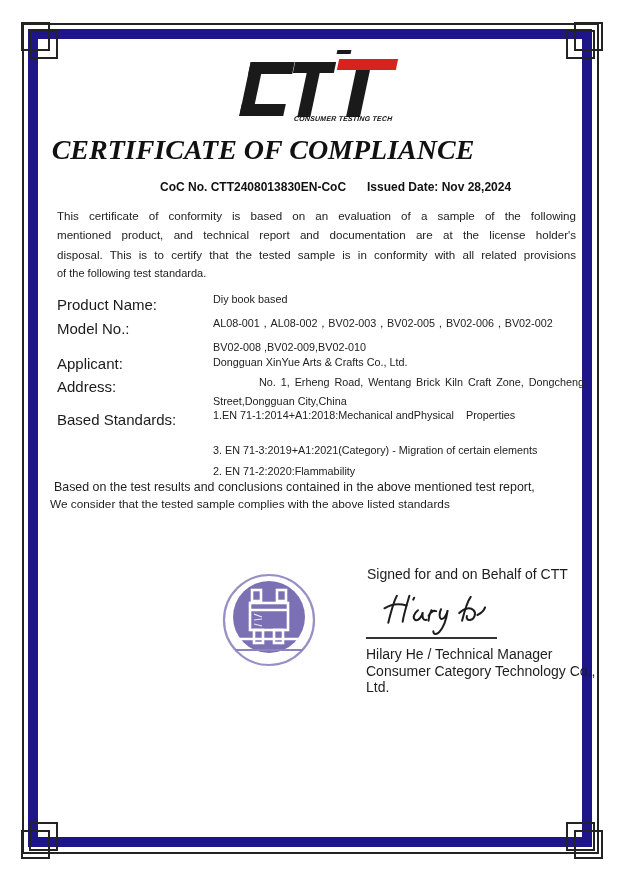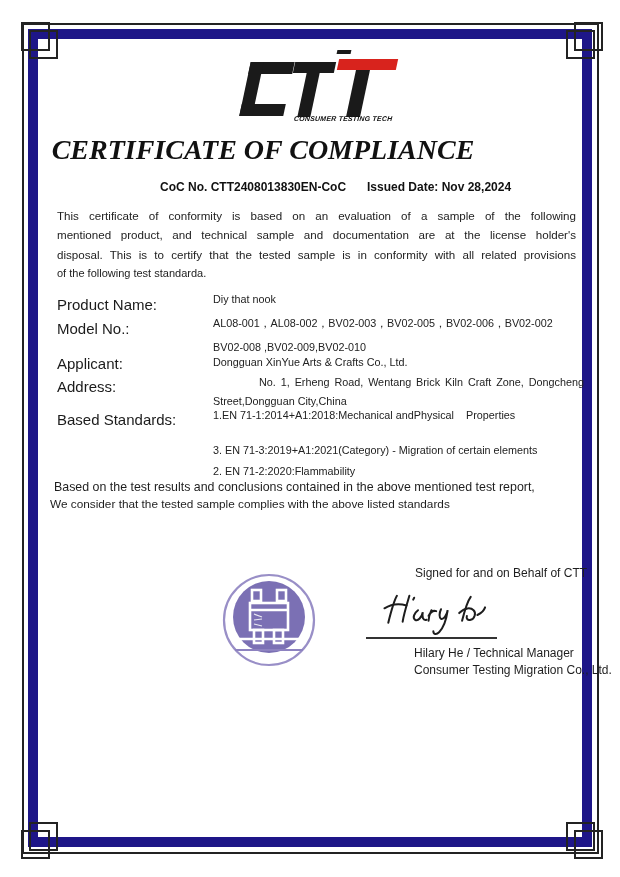--- a/index.html
+++ b/index.html
@@ -24,21 +24,21 @@
   .cert-title{position:absolute;left:0;top:134px;width:526px;text-align:center;
     font-family:"Liberation Serif",serif;font-style:italic;font-weight:bold;font-size:28px;color:#111;}
   .meta{position:absolute;top:180px;font-size:12px;font-weight:bold;color:#111;}
   .intro{position:absolute;left:57px;top:206px;width:519px;font-size:11.6px;line-height:19.3px;color:#222;}
   .jline{text-align:justify;text-align-last:justify;}
   .intro .small{font-size:11px;}
   .flabel{position:absolute;left:57px;font-size:15px;color:#1b1b1b;}
   .fvalue{position:absolute;left:213px;font-size:10.8px;color:#222;white-space:pre-wrap;}
   .fvalue.just{width:325px;text-align:justify;text-align-last:justify;white-space:normal;padding-left:46px;}
   .concl{position:absolute;color:#1e1e1e;}
-  .sig-text{position:absolute;font-size:12px;color:#1e1e1e;margin-left:48px;}
+  .sig-text{position:absolute;font-size:14px;color:#1e1e1e;}
   .sig-line{position:absolute;left:366px;top:637px;width:131px;height:2px;background:#333;}
   .seal{position:absolute;left:221px;top:572px;width:96px;height:96px;}
   .signature{position:absolute;left:382px;top:592px;width:118px;height:46px;}
 </style>
 </head>
 <body>
 
 <div class="page">
 
   <div class="pinstripe"></div>
@@ -61,27 +61,27 @@
     <div class="logo-part logo-t2stem"></div>
     <div class="logo-tagline">CONSUMER TESTING TECH</div>
   </div>
 
   <div class="cert-title">CERTIFICATE OF COMPLIANCE</div>
   <div class="meta" style="left:160px;">CoC No. CTT2408013830EN-CoC</div>
   <div class="meta" style="left:367px;">Issued Date: Nov 28,2024</div>
 
   <div class="intro">
     <div class="jline">This certificate of conformity is based on an evaluation of a sample of the following</div>
-    <div class="jline">mentioned product, and technical sample and documentation are at the license holder's</div>
+    <div class="jline">mentioned product, and technical report and documentation are at the license holder's</div>
     <div class="jline">disposal. This is to certify that the tested sample is in conformity with all related provisions</div>
     <div class="small">of the following test standarda.</div>
   </div>
 
   <div class="flabel" style="top:296px;">Product Name:</div>
-  <div class="fvalue" style="top:293px;">Diy that nook</div>
+  <div class="fvalue" style="top:293px;">Diy book based</div>
 
   <div class="flabel" style="top:320px;">Model No.:</div>
   <div class="fvalue" style="top:317px;">AL08-001，AL08-002，BV02-003，BV02-005，BV02-006，BV02-002</div>
   <div class="fvalue" style="top:341px;">BV02-008 ,BV02-009,BV02-010</div>
 
   <div class="flabel" style="top:355px;">Applicant:</div>
   <div class="fvalue" style="top:356px;">Dongguan XinYue Arts &amp; Crafts Co., Ltd.</div>
 
   <div class="flabel" style="top:378px;">Address:</div>
   <div class="fvalue just" style="top:376px;">No. 1, Erheng Road, Wentang Brick Kiln Craft Zone, Dongcheng</div>
@@ -126,15 +126,15 @@
       <path d="M50,19 C48,23 47,27 47,30 M47,25 C49,21 52,19 55,20"></path>
       <path d="M60,18 C58,22 58,27 60,28 C63,29 66,24 67,19 C66,26 64,36 58,42 C55,45 52,44 52,41"></path>
       <path d="M82,30 C85,18 88,9 91,5"></path>
       <path d="M79,22 C85,16 91,16 94,19 C97,22 95,28 91,29 C88,30 86,28 87,25"></path>
       <path d="M98,24 C102,22 105,19 106,16"></path>
     </g>
   </svg>
 
   <div class="sig-line"></div>
   <div class="sig-text" style="left:366px;top:646px;">Hilary He / Technical Manager</div>
-  <div class="sig-text" style="left:366px;top:663px;">Consumer Testing Migration Co., Ltd.</div>
+  <div class="sig-text" style="left:366px;top:663px;">Consumer Category Technology Co., Ltd.</div>
 
 </div>
 
 </body></html>

